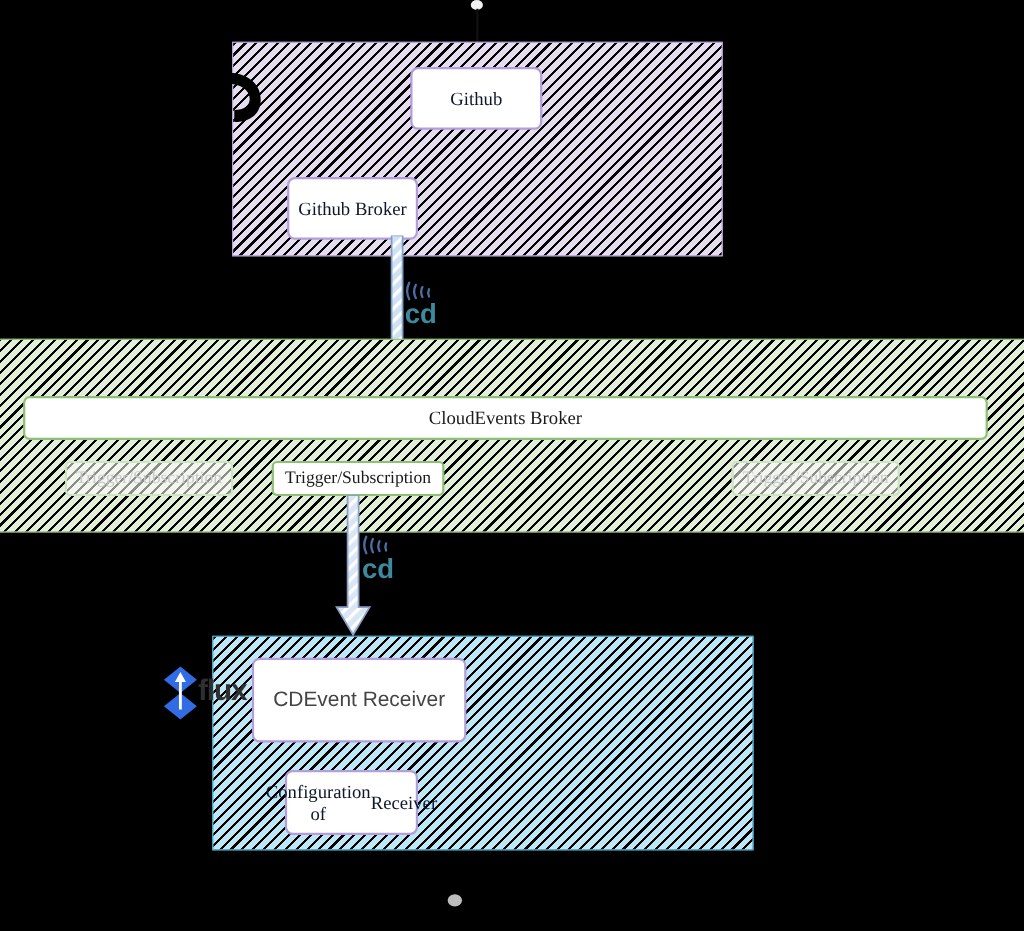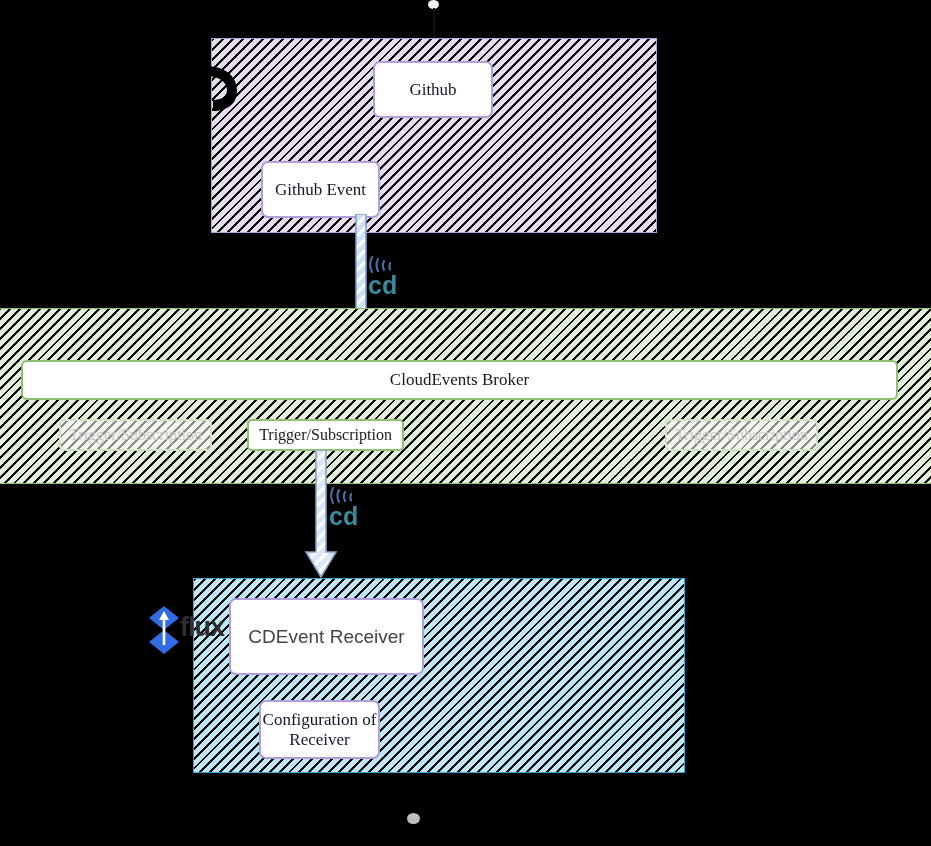--- a/index.html
+++ b/index.html
@@ -61,21 +61,21 @@
     <svg width="36" height="50" viewBox="0 0 36 50">
       <path d="M2,4 C22,4 34,14 34,29 C34,42 24,49 10,49 L10,38 C19,38 24,34 24,28 C24,20 16,14 2,14 Z" fill="#000000"></path>
     </svg>
   </div>
 
   <div class="node node-purple" style="left:373px;top:61px;width:120px;height:57px;font-size:17px;">
     <span>Github</span>
   </div>
 
   <div class="node node-purple" style="left:261px;top:161px;width:119px;height:57px;font-size:17px;">
-    <span>Github Event</span>
+    <span>Github Broker</span>
   </div>
 
   <div class="barrow" style="left:343px;top:214px;width:36px;height:146px;">
     <svg width="36" height="146" viewBox="0 0 36 146">
       <defs>
         <pattern id="ah1" width="8" height="8" patternTransform="rotate(45)" patternUnits="userSpaceOnUse">
           <rect width="8" height="8" fill="#cfe2f3"></rect>
           <rect width="3" height="8" fill="#ffffff"></rect>
         </pattern>
       </defs>
@@ -150,20 +150,20 @@
       <path d="M16,40 L16,12" stroke="#ffffff" stroke-width="2.6"></path>
       <polygon points="16,6 21,15 11,15" fill="#ffffff"></polygon>
     </svg>
   </div>
   <div class="flux-word" style="left:180px;top:612px;">flux</div>
 
   <div class="node node-purple sans" style="left:229px;top:588px;width:195px;height:77px;font-size:19px;">
     <span>CDEvent Receiver</span>
   </div>
 
-  <div class="node node-purple" style="left:259px;top:700px;width:121px;height:59px;font-size:17px;flex-direction:column;">
+  <div class="node node-purple" style="left:259px;top:700px;width:121px;height:59px;font-size:17px;flex-direction:row;">
     <span>Configuration of</span>
     <span>Receiver</span>
   </div>
 
   <div class="speck" style="left:407px;top:813px;width:13px;height:11px;background:#bdbdbd;"></div>
 
 </div>
 
 </body></html>

